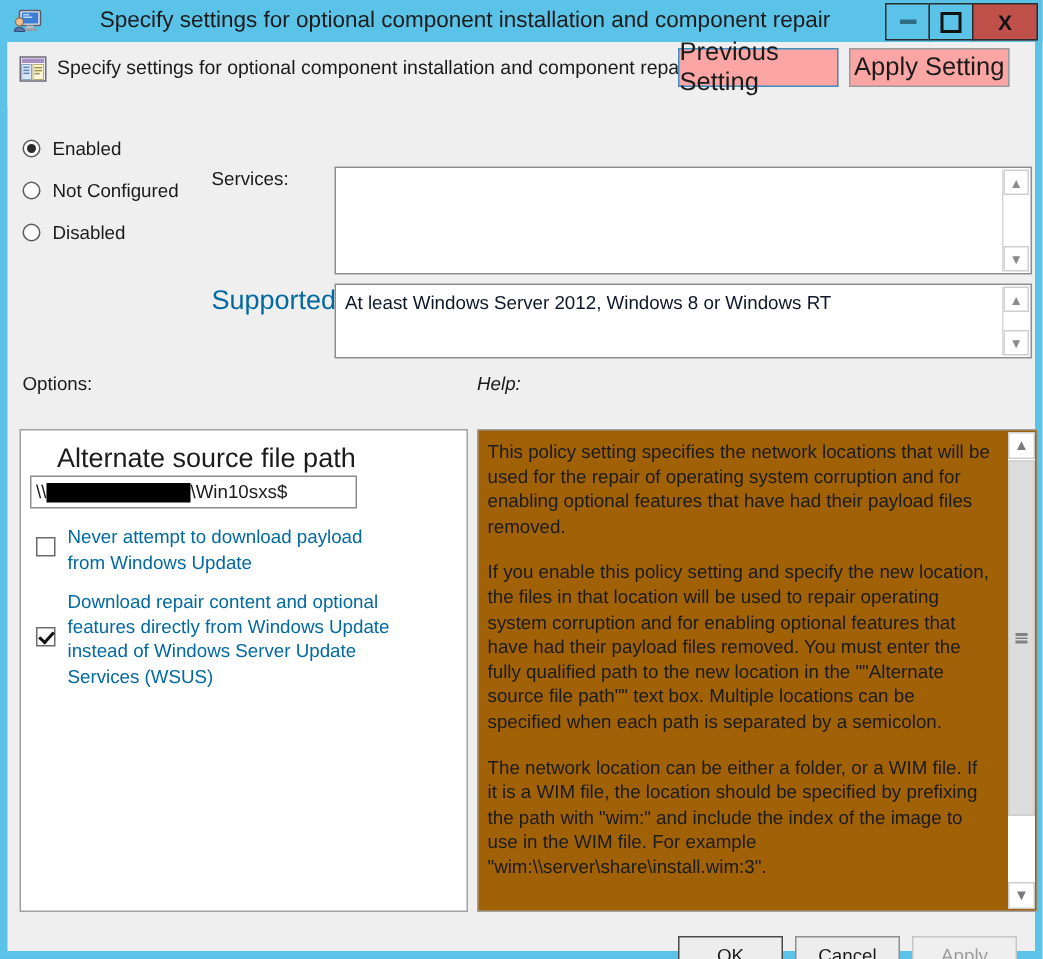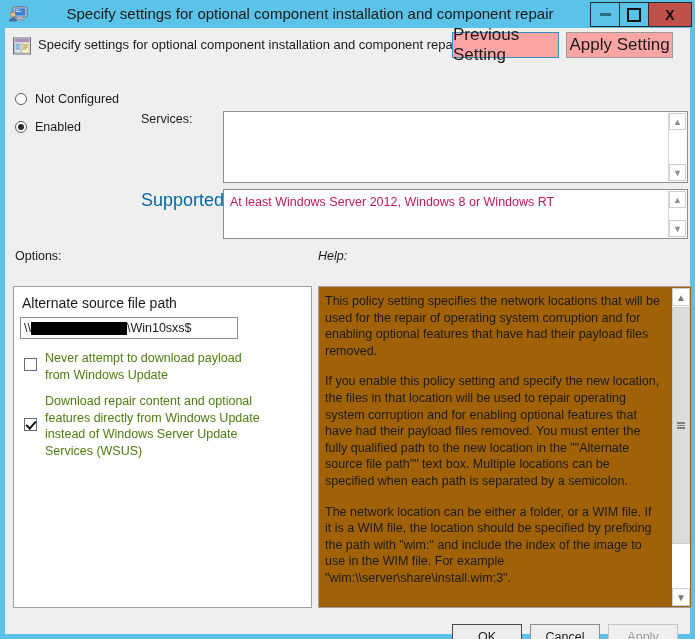--- a/index.html
+++ b/index.html
@@ -82,21 +82,21 @@
   .lbl-supported{position:absolute;left:136px;top:162px;font-size:18px;color:#0369a1;}
 
   .field{
     position:absolute;background:#fff;border:1px solid #8d8d8d;
     box-sizing:border-box;overflow:hidden;
   }
   #comment-box{left:218px;top:83px;width:465px;height:72px;}
   #supported-box{left:218px;top:161px;width:465px;height:50px;}
   .field-text{
     position:absolute;left:6px;top:4px;right:22px;
-    font-size:12.5px;color:#be185d;line-height:16px;
+    font-size:12.5px;color:#0f172a;line-height:16px;
   }
   
   .vsb{
     position:absolute;right:1px;top:1px;bottom:1px;width:17px;
     background:#fff;border-left:1px solid #d6d6d6;
   }
   .vsb .arr{
     position:absolute;left:0;width:17px;height:17px;
     border:1px solid #cfcfcf;box-sizing:border-box;background:#fff;
     display:flex;align-items:center;justify-content:center;
@@ -107,39 +107,39 @@
 
   
   .lbl-options{position:absolute;left:10px;top:221px;font-size:12.5px;color:#1b1b1b;text-align:center;}
   .lbl-help{position:absolute;left:313px;top:221px;font-size:12.5px;color:#1b1b1b;font-style:italic;}
 
   
   #options-panel{
     position:absolute;left:8px;top:258px;width:299px;height:322px;
     background:#fff;border:1px solid #a0a0a0;box-sizing:border-box;
   }
-  .opt-label{position:absolute;left:8px;top:8px;font-size:14px;color:#1b1b1b;}
+  .opt-label{position:absolute;left:24px;top:8px;font-size:18px;color:#1b1b1b;}
   #alt-path-input{
     position:absolute;left:6px;top:30px;width:218px;height:22px;
     background:#fff;border:1px solid #8d8d8d;box-sizing:border-box;
     font-size:12.5px;color:#1b1b1b;
     display:flex;align-items:center;padding-left:3px;white-space:nowrap;
     overflow:hidden;
   }
   .redact{display:inline-block;width:96px;height:13px;background:#000;vertical-align:-2px;}
   .cb-row{position:absolute;display:flex;align-items:flex-start;}
   .cb{
     width:13px;height:13px;border:1px solid #6b6b6b;background:#fff;
     box-sizing:border-box;flex:0 0 auto;position:relative;
   }
   .cb.on:after{
     content:"";position:absolute;left:3px;top:0px;width:4px;height:8px;
     border:solid #111;border-width:0 2px 2px 0;transform:rotate(42deg);
   }
-  .cb-text{margin-left:8px;font-size:12.5px;color:#4d7c0f;line-height:16.5px;width:225px;}
+  .cb-text{margin-left:8px;font-size:12.5px;color:#0369a1;line-height:16.5px;width:225px;}
   #cb-never{left:10px;top:63px;align-items:flex-start;}
   #cb-never .cb{margin-top:8px;}
   #cb-download{left:10px;top:106px;justify-content:space-between;}
   #cb-download .cb{margin-top:25px;}
 
   
   #help-panel{
     position:absolute;left:313px;top:258px;width:374px;height:322px;
     background:#a16207;border:1px solid #a0a0a0;box-sizing:border-box;
   }
@@ -225,26 +225,30 @@
         <rect x="11" y="10.6" width="5" height="1" fill="#a09040"></rect>
         <rect x="11" y="12.6" width="3.5" height="1" fill="#a09040"></rect>
       </svg>
       <div class="hdr-title">Specify settings for optional component installation and component repair</div>
       <div class="hbtn focus" id="prev-setting">Previous Setting</div>
       <div class="hbtn" id="next-setting">Apply Setting</div>
     </div>
 
     <div class="states">
       <div class="radio-row">
+        <span class="radio on"></span>
+        <span class="radio-label">Enabled</span>
+      </div>
+      <div class="radio-row">
         <span class="radio"></span>
         <span class="radio-label">Not Configured</span>
       </div>
       <div class="radio-row">
-        <span class="radio on"></span>
-        <span class="radio-label">Enabled</span>
+        <span class="radio"></span>
+        <span class="radio-label">Disabled</span>
       </div>
     </div>
 
     <div class="lbl-comment">Services:</div>
     <div class="field" id="comment-box">
       <div class="field-text"></div>
       <div class="vsb">
         <div class="arr up">▲</div>
         <div class="arr dn">▼</div>
       </div>

